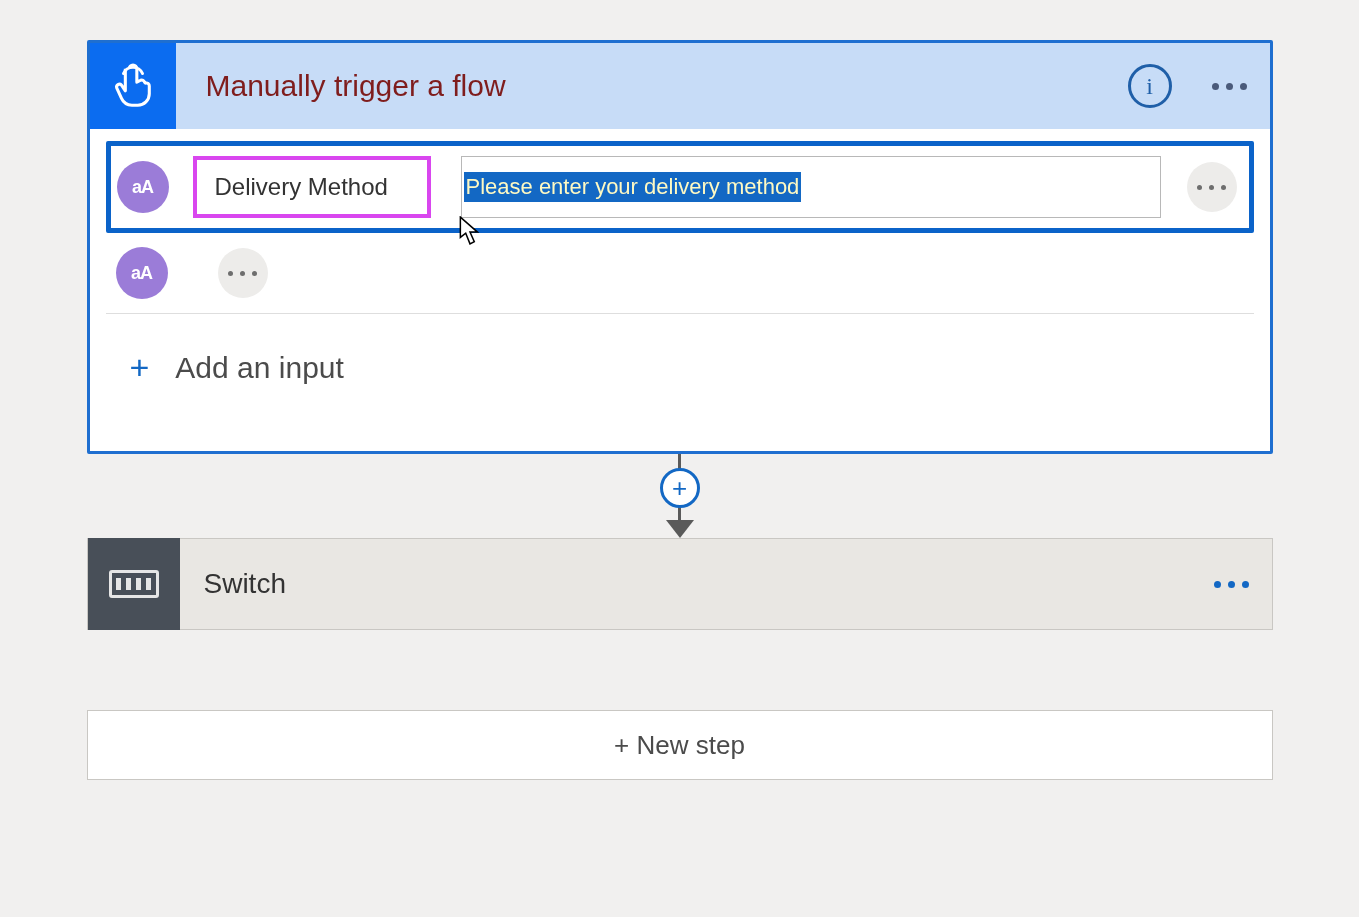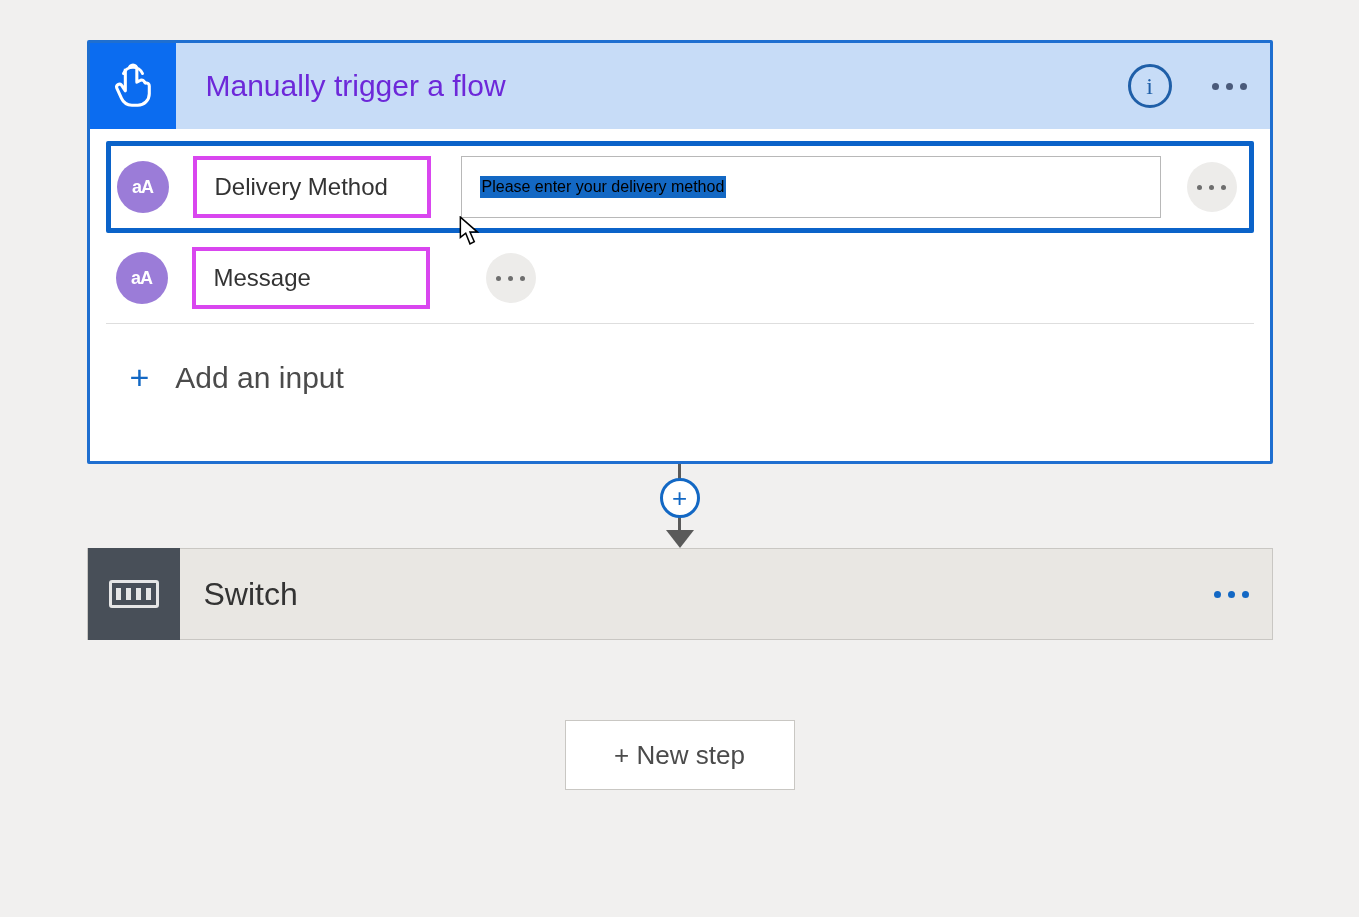--- a/index.html
+++ b/index.html
@@ -35,21 +35,21 @@
   .trigger-icon-box {
     width: 86px; height: 86px;
     background: #0b6cf0;
     display: flex; align-items: center; justify-content: center;
   }
   .trigger-title {
     flex: 1;
     font-size: 30px;
     font-weight: 400;
     padding-left: 30px;
-    color: #6d28d9;
+    color: #7f1d1d;
   }
   .info-btn {
     width: 44px; height: 44px;
     border: 3px solid #1f5fa8;
     border-radius: 50%;
     display: flex; align-items: center; justify-content: center;
     margin-right: 28px;
     cursor: pointer;
     background: transparent;
   }
@@ -102,24 +102,24 @@
     background:#fff;
     font-size: 24px;
     padding: 0 18px;
     color:#333;
   }
   .desc-field.sel {
     padding: 0;
     display:flex; align-items:center;
   }
   .desc-field.sel span{
-    background:#1368c4; color:#000000;
+    background:#1368c4; color:#fef9c3;
     padding: 2px 2px;
-    font-size: 16px;
-    margin-left: 18px;
+    font-size: 22px;
+    margin-left: 2px;
   }
 
   .row-menu {
     width: 50px; height: 50px; border-radius: 50%;
     background:#edecea; margin-left: 26px; margin-right: 10px;
     display:flex; align-items:center; justify-content:center;
     cursor:pointer; flex:0 0 auto; border:none;
   }
   .row-menu .dots > span { background:#6e6e6e; width:5px; height:5px; }
 
@@ -178,28 +178,28 @@
   .switch-icon-inner {
     width: 50px; height: 28px;
     border: 3px solid #e6e6e6;
     border-radius: 3px;
     display:flex; align-items:center; justify-content: space-evenly;
   }
   .switch-icon-inner span {
     width:5px; height:12px; background:#e6e6e6; display:block;
   }
   .switch-title {
-    flex:1; font-size: 32px; padding-left: 24px; color:#333;
+    flex:1; font-size: 28px; padding-left: 24px; color:#333;
   }
   .switch-card .dots-btn .dots > span { background:#1368c4;}
 
   
   .footer {
     width: 1186px; margin: 80px auto 0 auto;
-    display:flex; justify-content:center; gap: 46px;
+    display:flex; justify-content:center; gap: 46px; flex-direction: column;
   }
   .footer-btn {
     min-width: 230px; height: 70px;
     background:#fff; border:1px solid #c9c7c3;
     font-size: 26px; color:#4b4b4b;
     display:flex; align-items:center; justify-content:center;
     cursor:pointer;
   }
 
   
@@ -249,21 +249,20 @@
           <span class="dots">
               <span></span>
               <span></span>
               <span></span>
             </span>
         </button>
       </div>
 
       <div class="input-row">
         <div class="type-badge">aA</div>
-        <input class="name-field" value="Message" style="">
         <button class="row-menu">
           <span class="dots">
               <span></span>
               <span></span>
               <span></span>
             </span>
         </button>
       </div>
 
       <div class="add-input">

